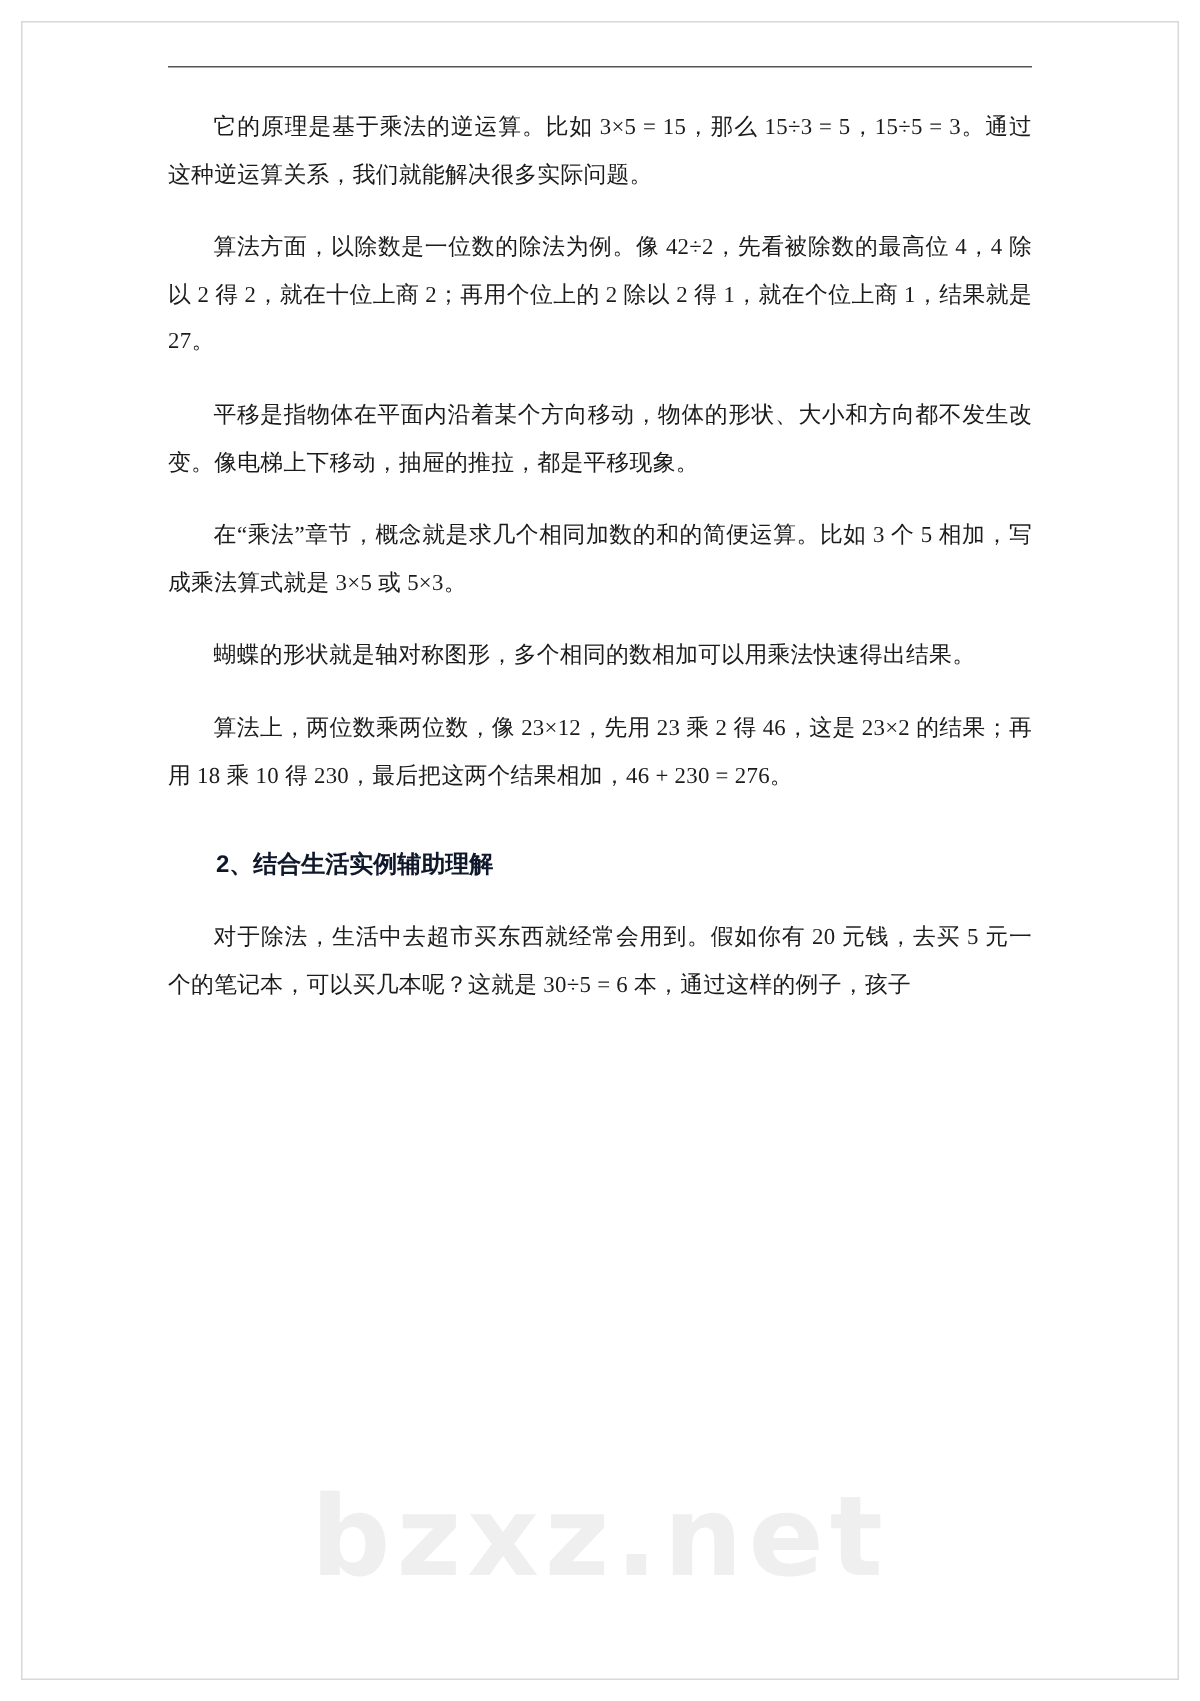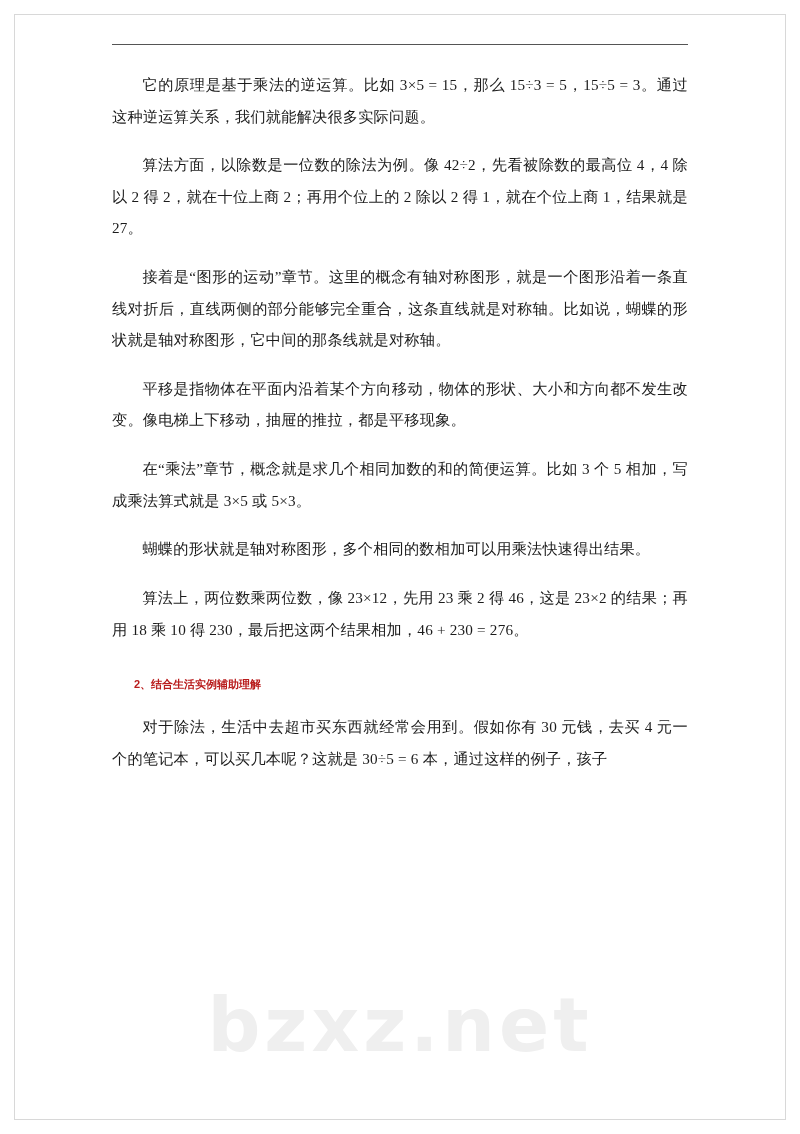--- a/index.html
+++ b/index.html
@@ -46,23 +46,23 @@
     line-height: 2.08;
     color: #1b1b1b;
     text-align: justify;
     text-justify: inter-ideograph;
     text-indent: 2em;
     letter-spacing: 0.2px;
     font-family: "Liberation Serif", "DejaVu Serif", serif;
   }
   p.heading {
     margin: 28px 0 10px 0;
-    font-size: 11px;
+    font-size: 16px;
     line-height: 2.0;
-    color: #b91c1c;
+    color: #0f172a;
     text-indent: 2em;
     font-weight: bold;
     font-family: "Liberation Sans", sans-serif;
   }
   .watermark {
     position: absolute;
     left: 0;
     right: 0;
     bottom: 66px;
     text-align: center;
@@ -80,25 +80,24 @@
 <body>
 
 <div class="page">
   <div class="page-border"></div>
 
   <div class="content">
     <div class="header-rule"></div>
 
     <p class="para">它的原理是基于乘法的逆运算。比如 3×5 = 15，那么 15÷3 = 5，15÷5 = 3。通过这种逆运算关系，我们就能解决很多实际问题。</p>
     <p class="para">算法方面，以除数是一位数的除法为例。像 42÷2，先看被除数的最高位 4，4 除以 2 得 2，就在十位上商 2；再用个位上的 2 除以 2 得 1，就在个位上商 1，结果就是 27。</p>
-    <p class="para">接着是“图形的运动”章节。这里的概念有轴对称图形，就是一个图形沿着一条直线对折后，直线两侧的部分能够完全重合，这条直线就是对称轴。比如说，蝴蝶的形状就是轴对称图形，它中间的那条线就是对称轴。</p>
     <p class="para">平移是指物体在平面内沿着某个方向移动，物体的形状、大小和方向都不发生改变。像电梯上下移动，抽屉的推拉，都是平移现象。</p>
     <p class="para">在“乘法”章节，概念就是求几个相同加数的和的简便运算。比如 3 个 5 相加，写成乘法算式就是 3×5 或 5×3。</p>
     <p class="para">蝴蝶的形状就是轴对称图形，多个相同的数相加可以用乘法快速得出结果。</p>
     <p class="para">算法上，两位数乘两位数，像 23×12，先用 23 乘 2 得 46，这是 23×2 的结果；再用 18 乘 10 得 230，最后把这两个结果相加，46 + 230 = 276。</p>
 
     <p class="heading">2、结合生活实例辅助理解</p>
 
-    <p class="para">对于除法，生活中去超市买东西就经常会用到。假如你有 30 元钱，去买 4 元一个的笔记本，可以买几本呢？这就是 30÷5 = 6 本，通过这样的例子，孩子</p>
+    <p class="para">对于除法，生活中去超市买东西就经常会用到。假如你有 20 元钱，去买 5 元一个的笔记本，可以买几本呢？这就是 30÷5 = 6 本，通过这样的例子，孩子</p>
   </div>
 
   <div class="watermark">bzxz.net</div>
 </div>
 
 </body></html>

